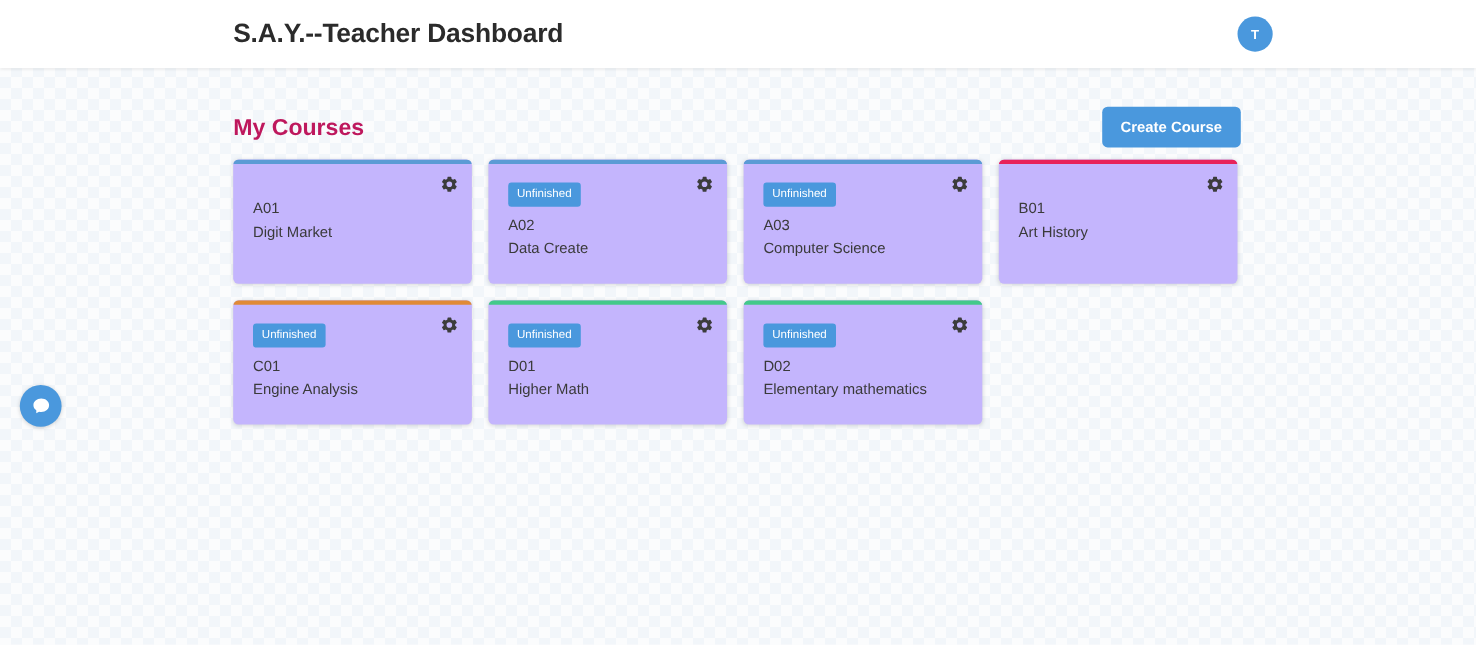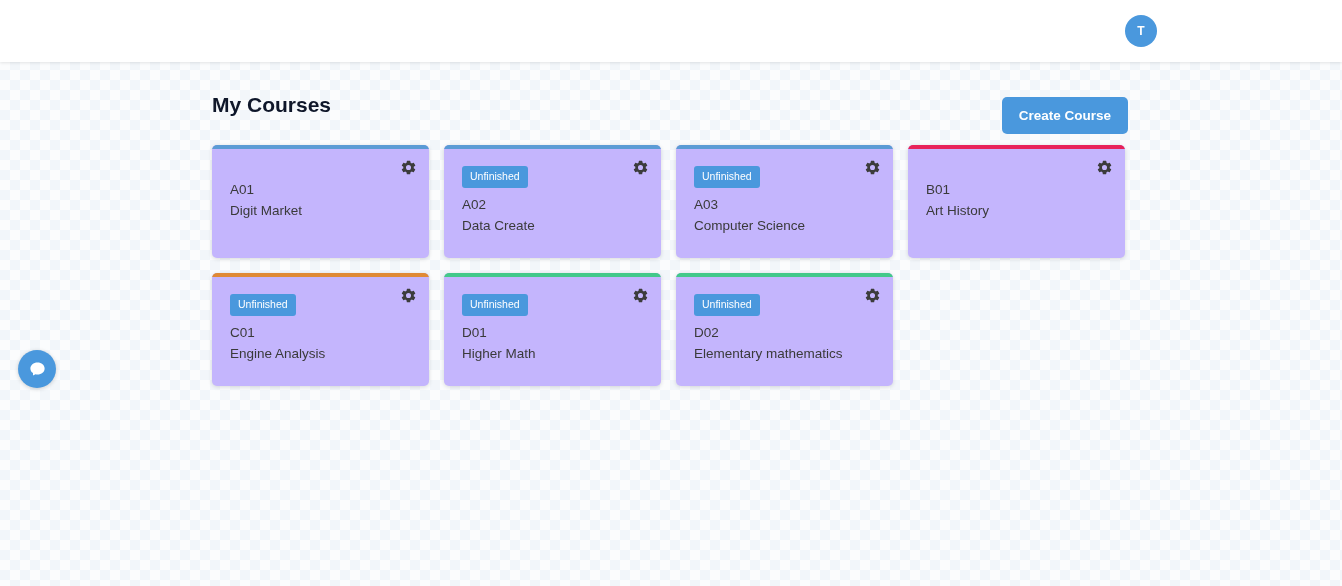--- a/index.html
+++ b/index.html
@@ -69,24 +69,24 @@
     position: absolute;
     left: 212px;
     top: 31px;
     width: 916px;
     height: 40px;
   }
 
   .section-title {
     font-size: 21px;
     font-weight: bold;
-    color: #0f172a;
+    color: #be185d;
     position: absolute;
     left: 0;
-    top: 0;
+    top: 12px;
   }
 
   .create-btn {
     position: absolute;
     right: 0;
     top: 4px;
     background: #4a98dd;
     color: #ffffff;
     border: none;
     border-radius: 5px;
@@ -183,20 +183,21 @@
     cursor: pointer;
     box-shadow: 0 1px 4px rgba(0,0,0,0.18);
     z-index: 30;
   }
   .chat-widget svg { width: 19px; height: 19px; display: block; }
 </style>
 </head>
 <body>
 
 <div class="topbar">
+  <div class="app-title">S.A.Y.--Teacher Dashboard</div>
   <div class="avatar">T</div>
 </div>
 
 <div class="content">
 
   <div class="section-head">
     <div class="section-title">My Courses</div>
     <button class="create-btn">Create Course</button>
   </div>
 

